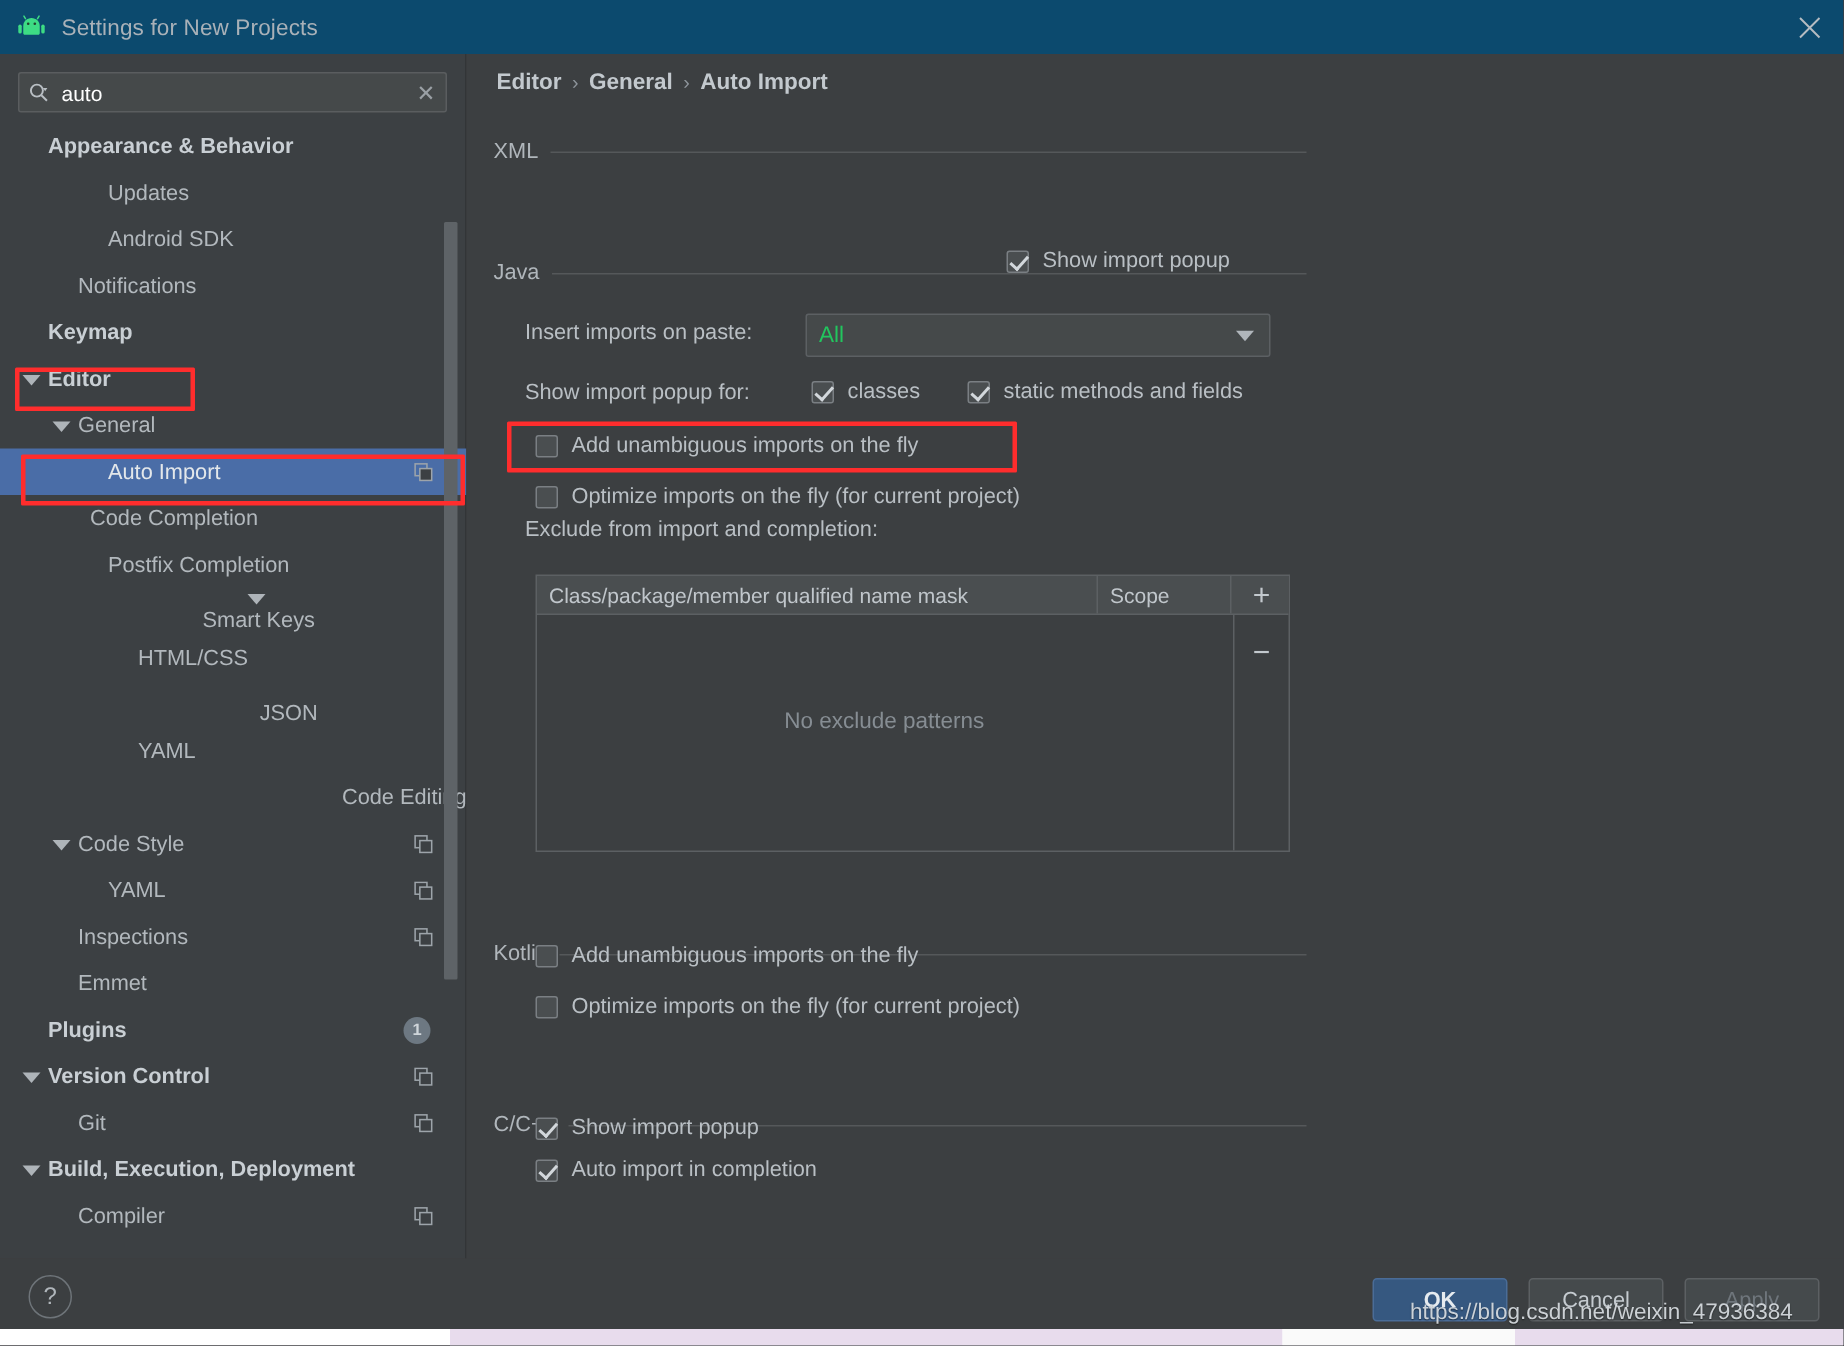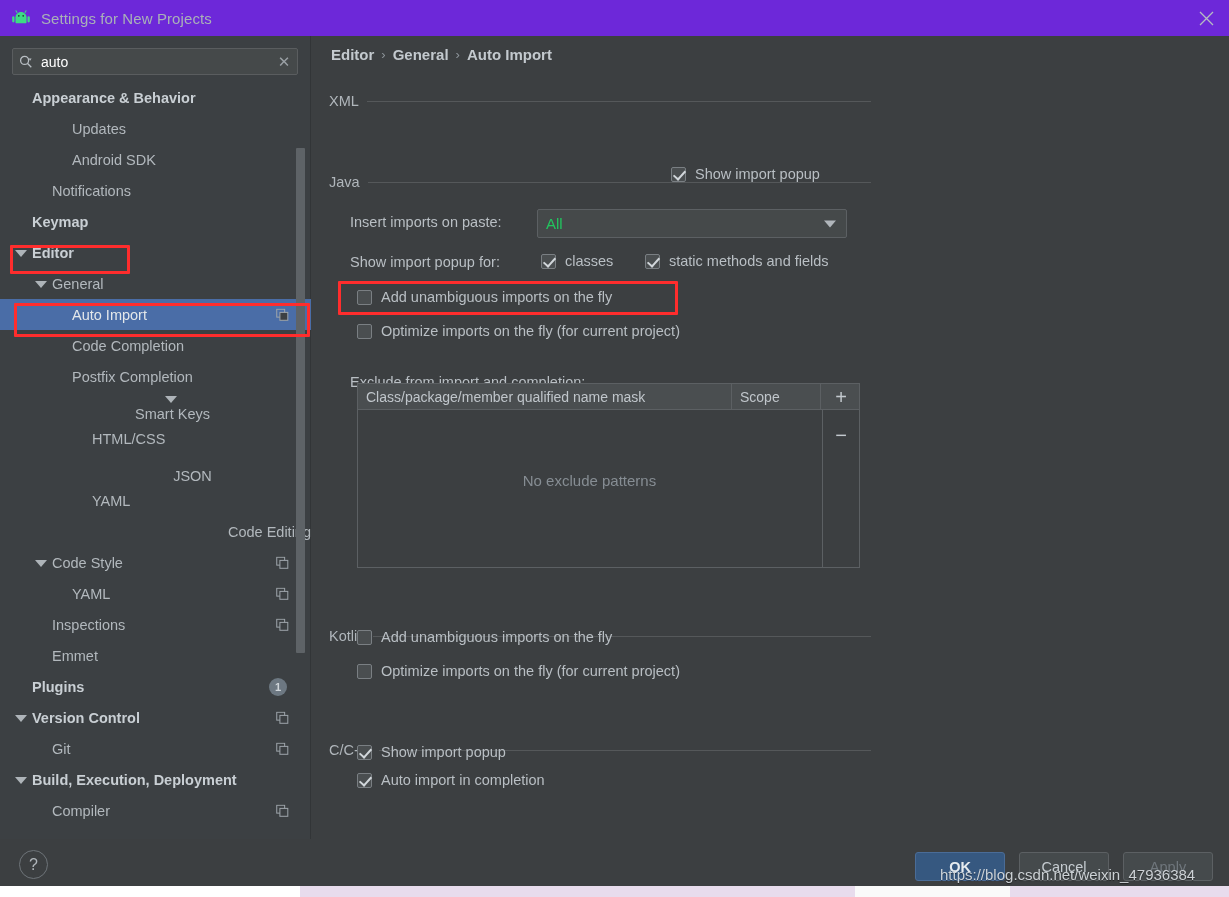--- a/index.html
+++ b/index.html
@@ -11,21 +11,21 @@
   }
   #root {
     position: relative;
     width: 1229px; height: 897px;
     background: #3c3f41;
   }
 
   
   .titlebar {
     position: absolute; left: 0; top: 0; width: 1229px; height: 36px;
-    background: #6d28d9;
+    background: #0c4a6e;
     display: flex; align-items: center;
   }
   .title-icon { margin-left: 10px; width: 22px; height: 22px; display:block; }
   .title-text {
     margin-left: 9px; color: #a9b1b8; font-size: 15px; letter-spacing: .1px;
   }
   .close-btn {
     position: absolute; right: 0; top: 0; width: 46px; height: 36px;
     display: flex; align-items: center; justify-content: center;
     color: #b6bcc2; cursor: pointer;
@@ -277,21 +277,21 @@
         <div class="tree-row sel" style="padding-left: 54px;">
           <span class="tw"></span>
           <span>Auto Import</span>
           <span class="row-copy">
             <svg width="13" height="13" viewBox="0 0 14 14">
               <rect x="0.8" y="0.8" width="8.5" height="8.5" fill="none" stroke="#9da4aa" stroke-width="1.1"></rect>
               <rect x="4.2" y="4.2" width="8.5" height="8.5" fill="#3c4043" stroke="#9da4aa" stroke-width="1.1"></rect>
             </svg>
           </span>
         </div>
-        <div class="tree-row" style="padding-left: 54px; text-align: right;">
+        <div class="tree-row" style="padding-left: 42px; text-align: right;">
           <span class="tw"></span>
           <span>Code Completion</span>
         </div>
         <div class="tree-row" style="padding-left: 54px;">
           <span class="tw"></span>
           <span>Postfix Completion</span>
         </div>
         <div class="tree-row" style="padding-left: 34px; flex-direction: column;">
           <span class="tw open"></span>
           <span>Smart Keys</span>
@@ -438,21 +438,21 @@
     <div class="cb-row" style="position:absolute; left:46px; top:253px;">
       <span class="cbox"></span>
       <span class="lbl">Add unambiguous imports on the fly</span>
     </div>
 
     <div class="cb-row" style="position:absolute; left:46px; top:287px;">
       <span class="cbox"></span>
       <span class="lbl">Optimize imports on the fly (for current project)</span>
     </div>
 
-    <div style="position:absolute; left:39px; top:338px;" class="lbl">Exclude from import and completion:</div>
+    <div style="position:absolute; left:39px; top:309px;" class="lbl">Exclude from import and completion:</div>
 
   </div>
 
   <div class="exc-table">
     <div class="exc-head">
       <div class="exc-th first">Class/package/member qualified name mask</div>
       <div class="exc-th second">Scope</div>
     </div>
     <div class="exc-body">
       <div class="exc-empty">No exclude patterns</div>

